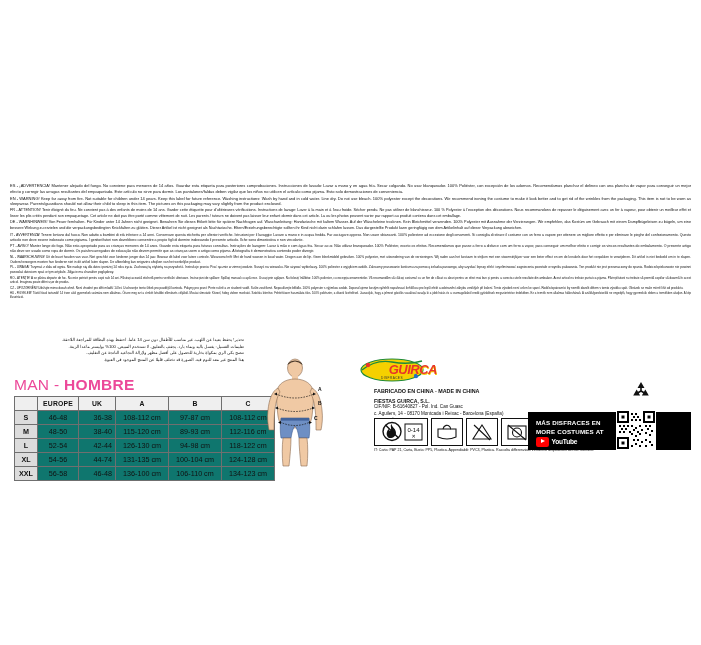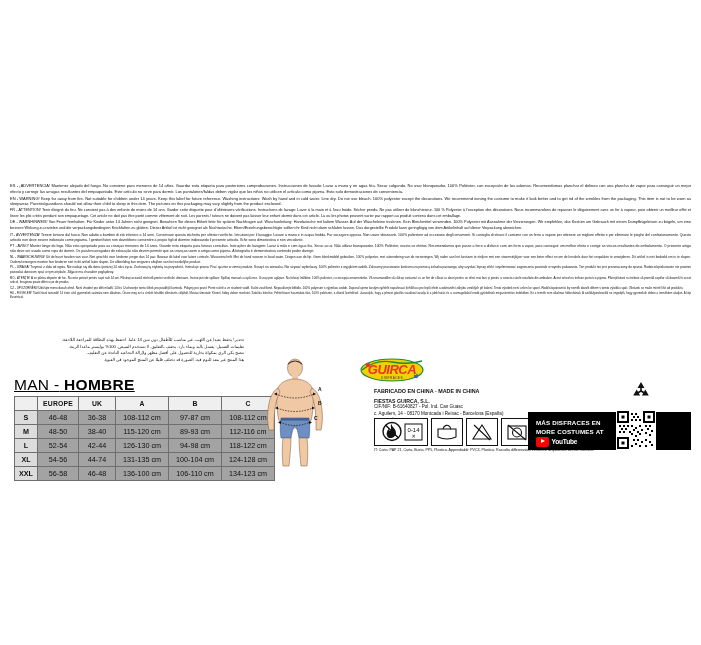--- a/index.html
+++ b/index.html
@@ -58,55 +58,54 @@
     color: #111;
   }
 
   
   .title {
     position: absolute;
     left: 14px;
     top: 376px;
     font-size: 15.5px;
     letter-spacing: 0.3px;
-    color: #000000;
-    text-decoration: underline;
+    color: #ec4899;
   }
   .title .thin { font-weight: normal; }
   .title .bold { font-weight: bold; }
 
   
   .size-table {
     position: absolute;
     left: 14px;
     top: 396px;
     border-collapse: collapse;
     font-size: 7.2px;
   }
   .size-table th, .size-table td {
     border: 0.6px solid #6f6f6f;
     padding: 2px 3px;
     text-align: center;
     white-space: nowrap;
     height: 9px;
-    background: #a3a3a3;
+    background: #0f766e;
   }
   .size-table thead th {
     background: #efefef;
     font-weight: bold;
     font-size: 6.8px;
     letter-spacing: .2px;
   }
   .size-table td.code {
     background: #dcdcdc;
     font-weight: bold;
     width: 16px;
   }
   .size-table td.num { width: 34px; }
-  .size-table td.uk { width: 30px; }
+  .size-table td.uk { width: 30px; text-align: right; }
   .size-table td.meas { width: 46px; }
 
   
   .figure {
     position: absolute;
     left: 252px;
     top: 358px;
     width: 86px;
     height: 112px;
   }
@@ -120,23 +119,23 @@
   
   .logo-box {
     position: absolute;
     left: 360px;
     top: 356px;
     width: 64px;
     height: 30px;
   }
   .logo-text {
     position: absolute;
-    left: 0; top: 6px;
+    left: 13px; top: 6px;
     width: 64px;
-    text-align: center;
+    text-align: right;
     font-size: 13px;
     font-weight: bold;
     font-style: italic;
     color: #e8342a;
     letter-spacing: -0.5px;
     text-shadow: 0.5px 0.5px 0 #f5d000;
   }
   .logo-sub {
     position: absolute;
     left: 0; top: 20px;

